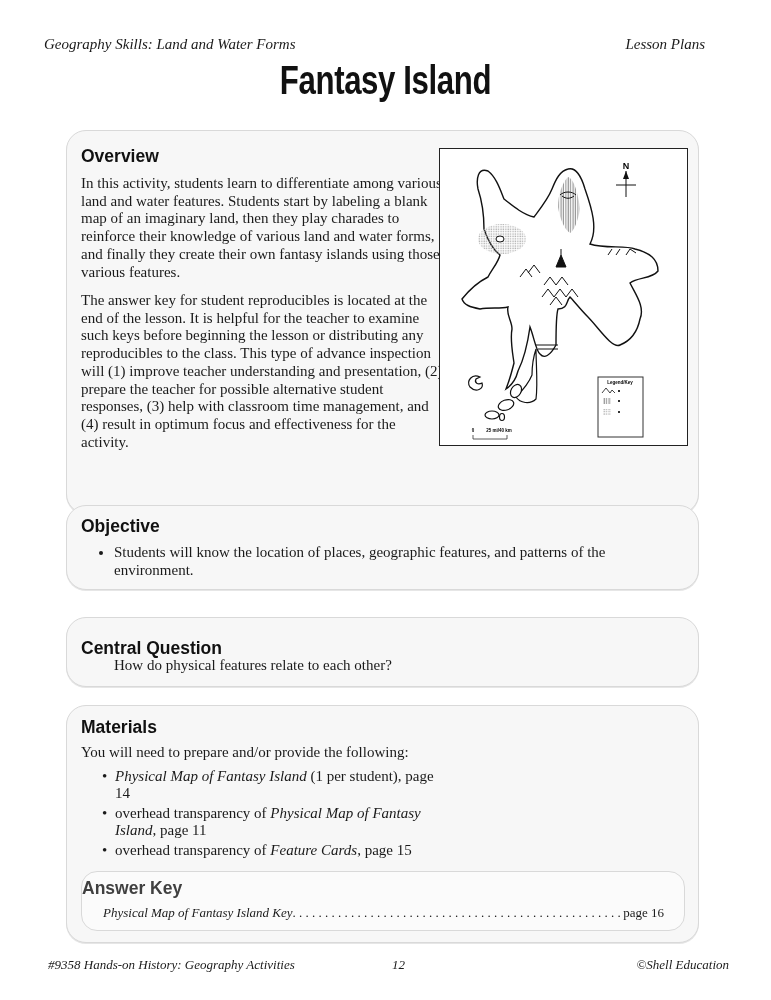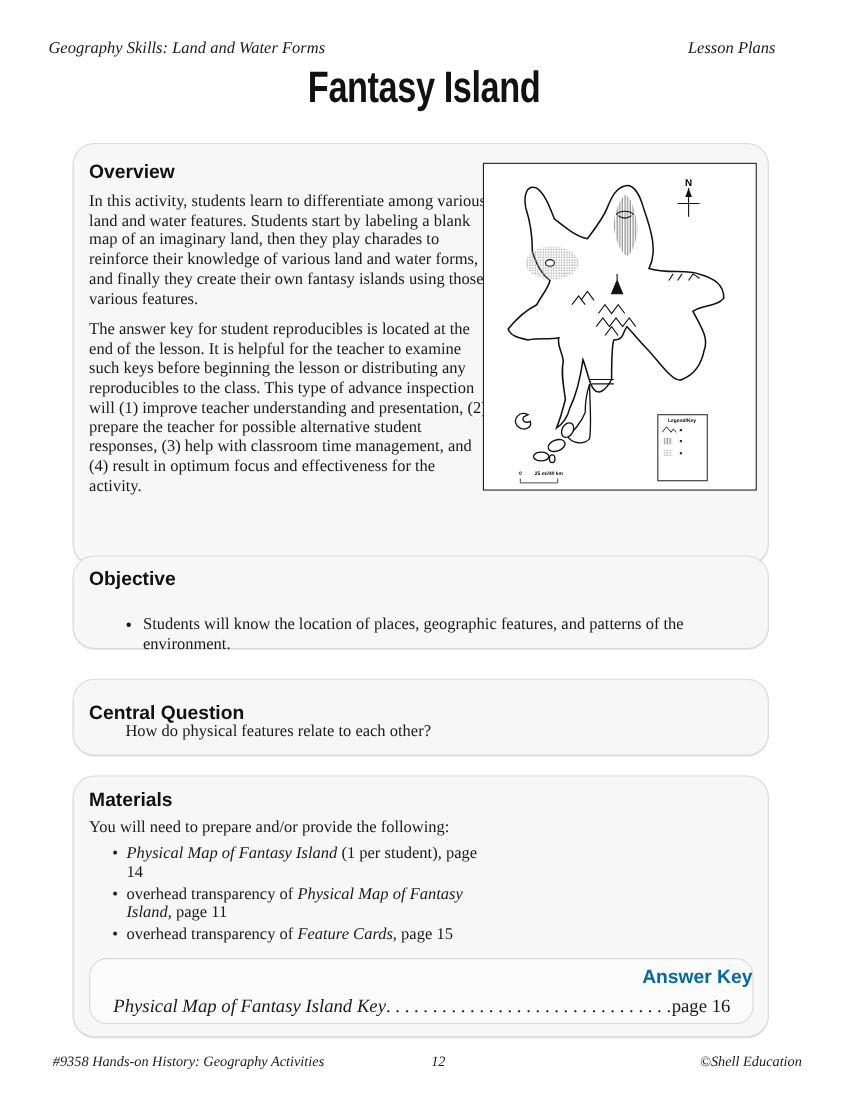--- a/index.html
+++ b/index.html
@@ -26,42 +26,42 @@
     #overview { top: 130px; height: 384px; }
     #overview h2 { position: absolute; left: 14px; top: 15px; }
     #overview .p1 { position: absolute; left: 14px; top: 44px; width: 365px; }
     #overview .p2 { position: absolute; left: 14px; top: 161px; width: 365px; }
     .map-box {
       position: absolute; left: 372px; top: 17px; width: 249px; height: 298px;
       border: 1.5px solid #222; background: #fff; box-sizing: border-box;
     }
     #objective { top: 505px; height: 85px; }
     #objective h2 { position: absolute; left: 14px; top: 10px; }
-    #objective ul { position: absolute; left: 33px; top: 37px; margin: 16px; padding: 0 0 0 14px; width: 520px; font-size: 15px; line-height: 18px; }
+    #objective ul { position: absolute; left: 33px; top: 37px; margin: 0; padding: 0 0 0 14px; width: 520px; font-size: 15px; line-height: 18px; }
     #central { top: 617px; height: 70px; }
     #central h2 { position: absolute; left: 14px; top: 20px; }
     #central p { position: absolute; left: 47px; top: 39px; }
     #materials { top: 705px; height: 238px; }
     #materials h2 { position: absolute; left: 14px; top: 11px; }
     #materials .intro { position: absolute; left: 14px; top: 38px; }
     ul.mat { margin: 0; padding: 0 0 0 14px; font-size: 15px; line-height: 17px; list-style: none; }
     ul.mat li { position: relative; margin-bottom: 3px; }
     ul.mat li::before { content: "\2022"; position: absolute; left: -13px; }
     .col1 { position: absolute; left: 34px; top: 62px; width: 320px; }
     .col2 { position: absolute; left: 407px; top: 64px; width: 200px; }
     .col2 li { margin-bottom: 4px !important; }
     .answer {
       position: absolute; left: 14px; top: 165px; width: 604px; height: 60px;
       border: 1.5px solid #d9d9d9; border-radius: 16px; background: #fbfbfb; box-sizing: border-box;
     }
     .answer h3 {
-      margin: 0; position: absolute; left: 0; width: 100%; top: 6px; text-align: right;
-      font-family: "Liberation Sans", sans-serif; font-weight: bold; font-size: 17.5px; color: #0369a1;
+      margin: 0; position: absolute; left: 0; width: 100%; top: 6px; text-align: left;
+      font-family: "Liberation Sans", sans-serif; font-weight: bold; font-size: 17.5px; color: #404040;
     }
-    .answer .row { position: absolute; left: 21px; right: 20px; top: 33px; display: flex; font-size: 17px; justify-content: center; }
+    .answer .row { position: absolute; left: 21px; right: 20px; top: 33px; display: flex; font-size: 13px; justify-content: center; }
     .answer .row .leader { flex: 1; overflow: hidden; white-space: nowrap; letter-spacing: 2.2px; }
     .answer .row .leader::before { content: ". . . . . . . . . . . . . . . . . . . . . . . . . . . . . . . . . . . . . . . . . . . . . . . . . . . . . . . . ."; letter-spacing: 0; }
     .footer { position: absolute; top: 957px; font-style: italic; font-size: 13px; margin-left: 12px; }
     .f-left { left: 36px; }
     .f-mid { left: 380px; }
     .f-right { right: 42px; }
     em { font-style: italic; }
   </style>
 </head>
 <body>

